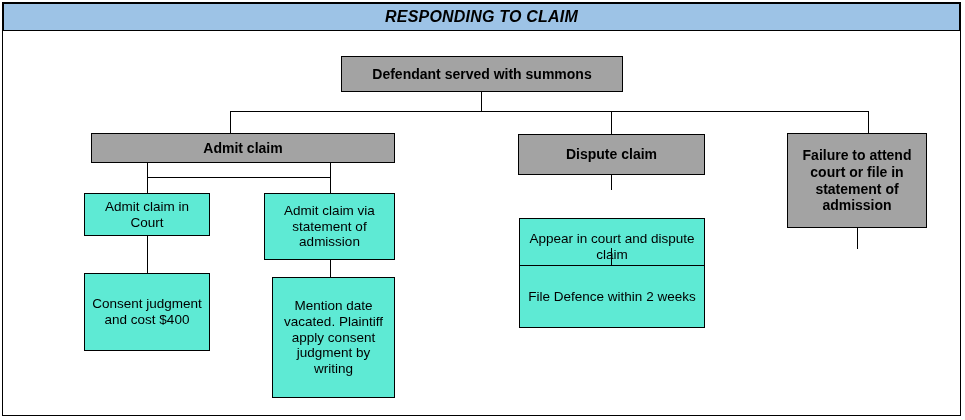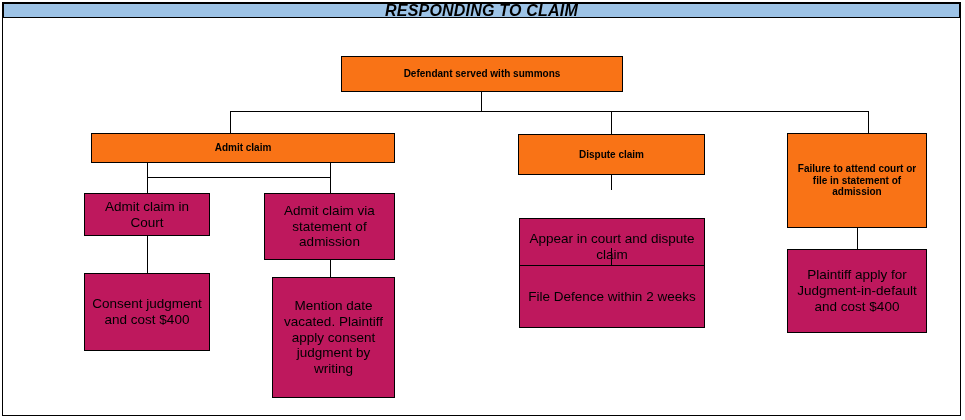--- a/index.html
+++ b/index.html
@@ -23,21 +23,21 @@
     width: 959px;
     height: 414px;
     border: 1px solid #000000;
     box-sizing: border-box;
   }
   #title-bar {
     position: absolute;
     left: 3px;
     top: 3px;
     width: 957px;
-    height: 15px;
+    height: 28px;
     background: #9dc3e6;
     border: 1px solid #000000;
     box-sizing: border-box;
     display: flex;
     align-items: center;
     justify-content: center;
   }
   #title-bar .title-text {
     font-size: 16px;
     font-weight: bold;
@@ -56,26 +56,26 @@
     color: #000000;
   }
   .node .node-label {
     display: block;
     width: 100%;
     padding: 0 4px;
     box-sizing: border-box;
     line-height: 1.18;
   }
   .node.filled {
-    background: #f97316;
+    background: #a3a3a3;
     font-weight: bold;
-    font-size: 10px;
+    font-size: 14px;
   }
   .node.plain {
-    background: #be185d;
+    background: #5eead4;
     font-weight: normal;
     font-size: 13.5px;
   }
   
   .conn-v {
     position: absolute;
     width: 0;
     border-left: 1.4px solid #000000;
   }
   .conn-h {
@@ -130,23 +130,20 @@
   </div>
 
   <div class="node plain" style="left:264px; top:193px; width:131px; height:67px;">
     <span class="node-label">Admit claim via statement of admission</span>
   </div>
 
   <div class="node plain" style="left:519px; top:190px; width:186px; height:58px;margin-top:28px;">
     <span class="node-label">Appear in court and dispute claim</span>
   </div>
 
-  <div class="node plain" style="left:787px; top:249px; width:140px; height:84px;">
-    <span class="node-label">Plaintiff apply for Judgment-in-default and cost $400</span>
-  </div>
 
   <div class="conn-v" style="left:147px; top:236px; height:37px;"></div>
   <div class="conn-v" style="left:330px; top:260px; height:17px;"></div>
   <div class="conn-v" style="left:611px; top:175px; height:15px;"></div>
   <div class="conn-v" style="left:611px; top:248px; height:17px;"></div>
   <div class="conn-v" style="left:857px; top:228px; height:21px;"></div>
 
   <div class="node plain" style="left:84px; top:273px; width:126px; height:78px;">
     <span class="node-label">Consent judgment and cost $400</span>
   </div>

